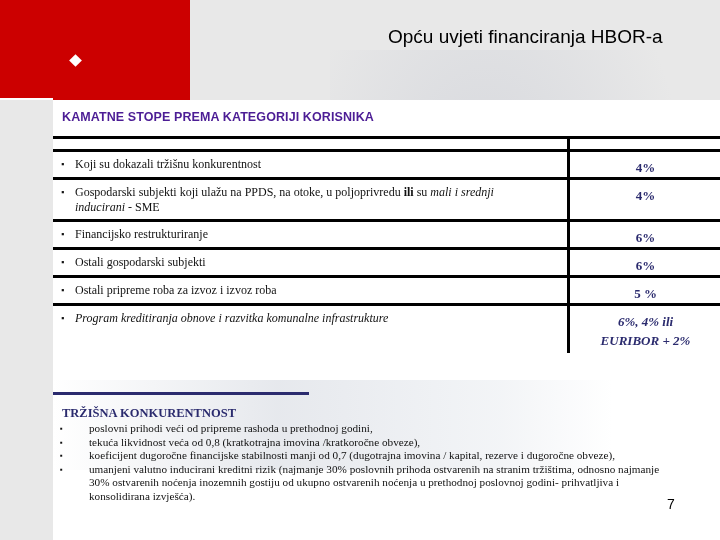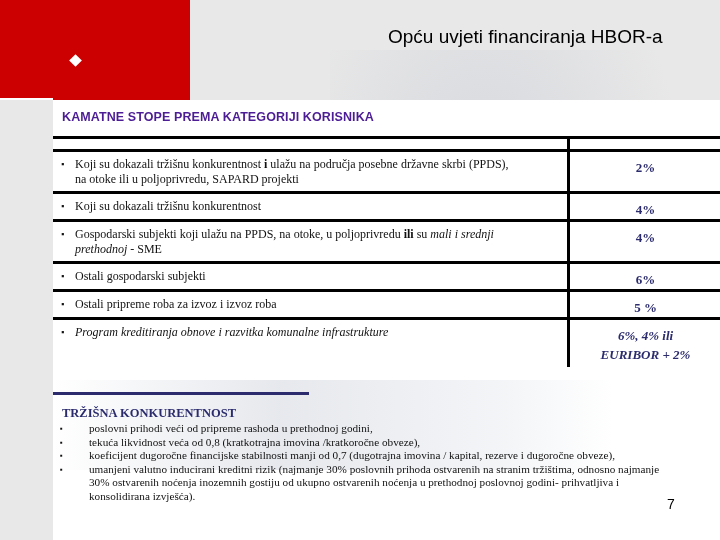--- a/index.html
+++ b/index.html
@@ -97,37 +97,36 @@
 <div class="section-title">KAMATNE STOPE PREMA KATEGORIJI KORISNIKA</div>
 
 <table class="rates-table">
   <tbody>
       <tr class="head">
     <td class="desc" style="padding:0;height:10px"></td>
     <td class="rate" style="padding:0"></td>
   </tr>
   <tr>
     <td class="desc">
-      <span class="bullet">▪</span><span>Koji su dokazali tržišnu konkurentnost </span><b>i</b><span> ulažu na područja posebne državne skrbi (PPDS),</span><br>
-      <span class="indent">na otoke ili u poljoprivredu, SAPARD projekti</span>
-    </td>
-    <td class="rate">2%</td>
-  </tr>
-  <tr>
-    <td class="desc">
       <span class="bullet">▪</span><span>Koji su dokazali tržišnu konkurentnost</span>
     </td>
     <td class="rate">4%</td>
   </tr>
   <tr>
     <td class="desc">
       <span class="bullet">▪</span><span>Gospodarski subjekti koji ulažu na PPDS, na otoke, u poljoprivredu </span><b>ili</b><span> su </span><i>mali i srednji</i><br>
-      <span class="indent"><i>prethodnoj</i><span> - SME</span></span>
+      <span class="indent"><i>inducirani</i><span> - SME</span></span>
     </td>
     <td class="rate">4%</td>
+  </tr>
+  <tr>
+    <td class="desc">
+      <span class="bullet">▪</span><span>Financijsko restrukturiranje</span>
+    </td>
+    <td class="rate">6%</td>
   </tr>
   <tr>
     <td class="desc">
       <span class="bullet">▪</span><span>Ostali gospodarski subjekti</span>
     </td>
     <td class="rate">6%</td>
   </tr>
   <tr>
     <td class="desc">
       <span class="bullet">▪</span><span>Ostali pripreme roba za izvoz i izvoz roba</span>

